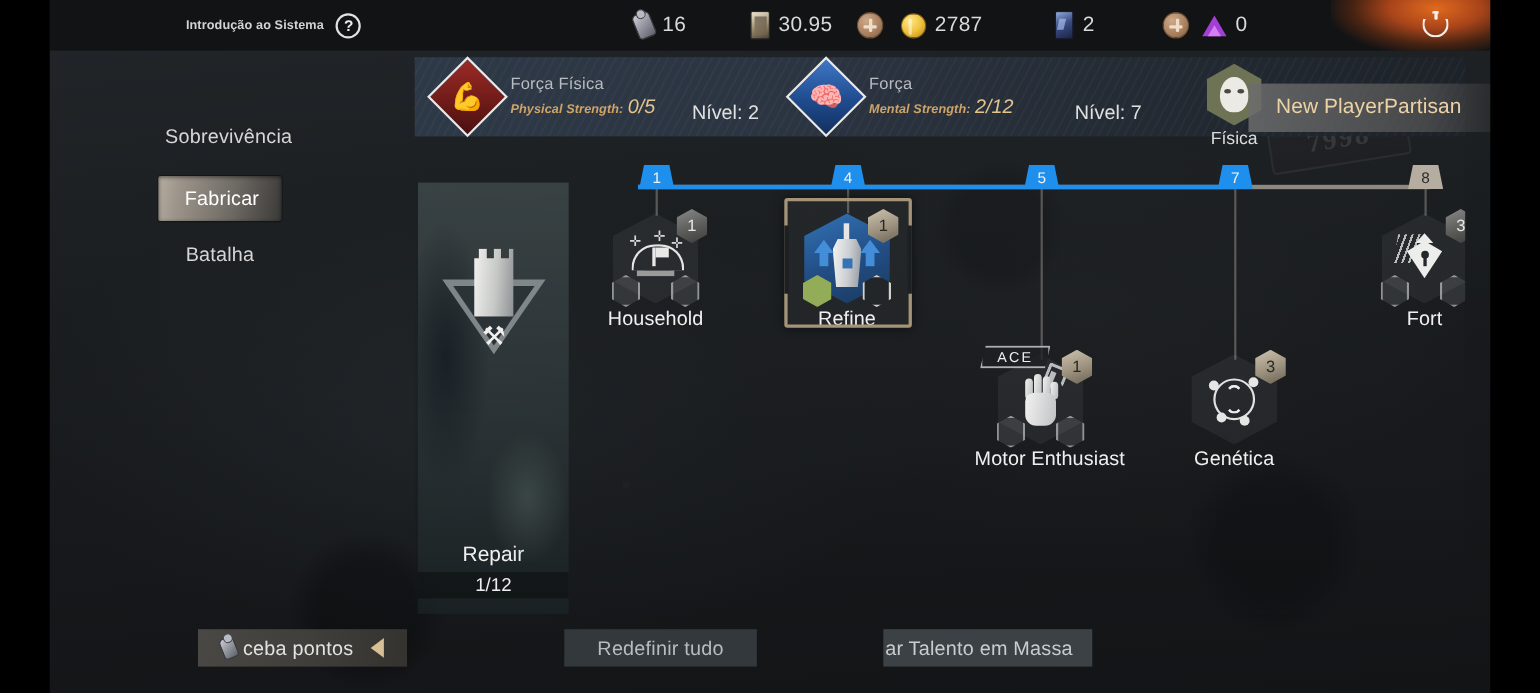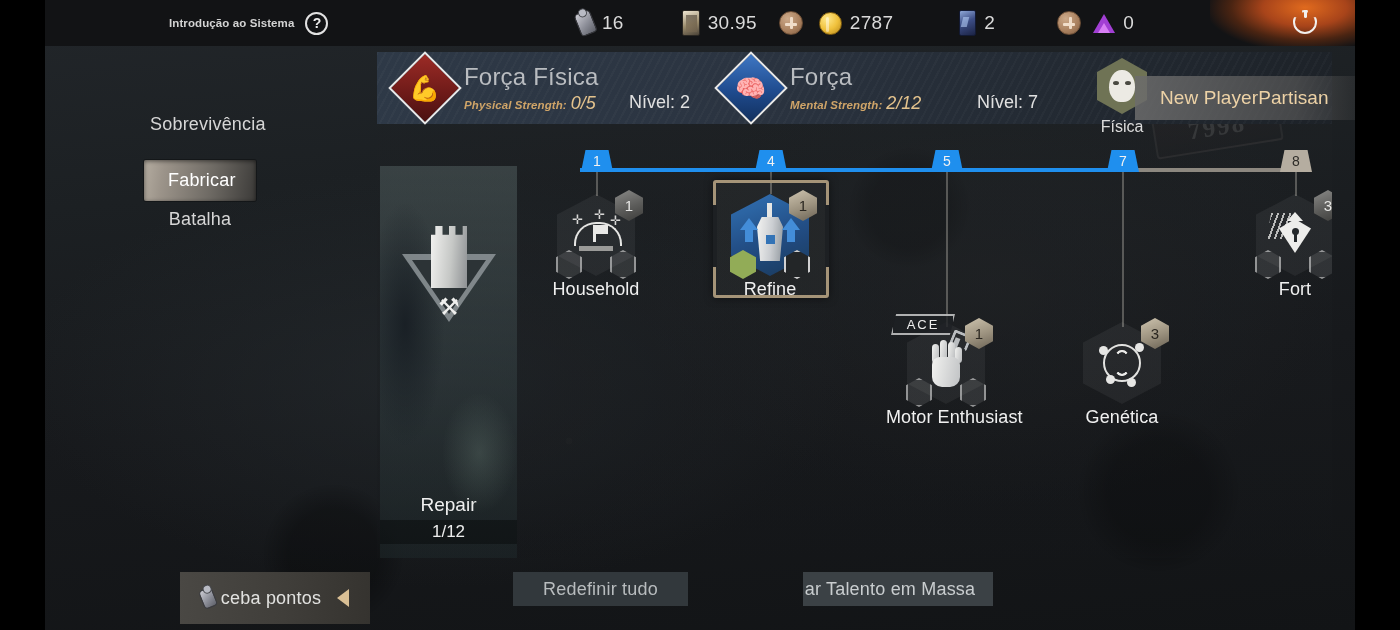--- a/index.html
+++ b/index.html
@@ -132,21 +132,21 @@
     background:#f2f0ee; border-radius:2px; }
 
   
   #sidebar { position:absolute; left:55px; top:90px; width:200px; z-index:30; }
   .nav-item {
     width:200px; text-align:center; font-size:18px; color:#d6d6d6;
     padding:8px 6px; line-height:1.2; cursor:pointer; letter-spacing:.2px;
   }
   .nav-item.wrap { width:112px; margin:16px auto; }
   .nav-item.active {
-    width:112px; margin:0 auto 0;
+    width:112px; margin:0 auto 12px;
     background:linear-gradient(100deg,#b5ada1 0%,#9c948a 18%,#6e6a64 60%,#3b3a38 100%);
     color:#fff; border-radius:2px; padding:10px 24px;
     box-shadow:0 1px 4px rgba(0,0,0,.55) inset, 0 0 0 1px rgba(0,0,0,.3);
   }
 
   
   #statbar {
     position:absolute; left:332px; top:52px; width:955px; height:72px;
     background:
       repeating-linear-gradient(118deg, rgba(255,255,255,.022) 0 2px, rgba(0,0,0,0) 2px 7px),
@@ -156,21 +156,21 @@
   .stat-blk { position:absolute; display:flex; align-items:center; gap:13px; }
   .diam {
     width:52px; height:52px; transform:rotate(45deg); flex:none;
     border:2px solid #e9e9e9; position:relative;
   }
   .diam.red { background:linear-gradient(135deg,#9c2b26,#6c1a18 60%,#491110); }
   .diam.blue{ background:linear-gradient(135deg,#3f77c4,#1f4b8e 55%,#12305e); }
   .diam .inner { position:absolute; inset:0; transform:rotate(-45deg);
     display:flex; align-items:center; justify-content:center;
     font-size:25px; color:#f2f2f2; line-height:1; }
-  .stat-txt .st-title { font-size:24px; color:#b9bcc0; margin-bottom:2px; letter-spacing:.2px;}
+  .stat-txt .st-title { font-size:15px; color:#b9bcc0; margin-bottom:2px; letter-spacing:.2px;}
   .stat-sub { display:flex; align-items:baseline;font-style:italic; }
   .st-lbl { font-size:11.5px; font-weight:700; color:#cfa468; letter-spacing:.1px; }
   .st-val { font-size:18px; color:#e4c38d; margin-left:4px; }
   .st-lvl { position:absolute; font-size:18px; color:#e0e0e0; top:40px; }
 
   #avatar-wrap { position:absolute; left:1052px; top:58px; z-index:26; }
   .av-hex {
     width:50px; height:56px; position:relative;
     background:#6f7355;
     clip-path: polygon(50% 0%, 100% 25%, 100% 75%, 50% 100%, 0% 75%, 0% 25%);
@@ -355,21 +355,21 @@
     background:repeating-linear-gradient(102deg, rgba(235,235,233,.75) 0 2px, rgba(0,0,0,0) 2px 6px);
     transform:skewX(-9deg); }
 
   
   #footer { position:absolute; left:0; top:568px; width:1310px; height:50px; z-index:35; }
   .btn {
     position:absolute; display:flex; align-items:center; justify-content:center;
     font-size:18px; cursor:pointer; letter-spacing:.2px;
   }
   #btn-points {
-    left:135px; top:4px; width:190px; height:52px;
+    left:135px; top:4px; width:190px; height:34px;
     background:linear-gradient(95deg,#4a4844,#403e3a 55%,#35332f);
     color:#e2e2e0; gap:6px; padding:0 8px;text-align:center;
   }
   .pt-arrow { width:0;height:0; border-top:9px solid transparent;
     border-bottom:9px solid transparent; border-right:12px solid #d9bf95; margin-left:10px;}
   #btn-reset {
     left:468px; top:4px; width:175px; height:34px;
     background:#32383c; color:#b8bcbe;
   }
   #btn-mass {

